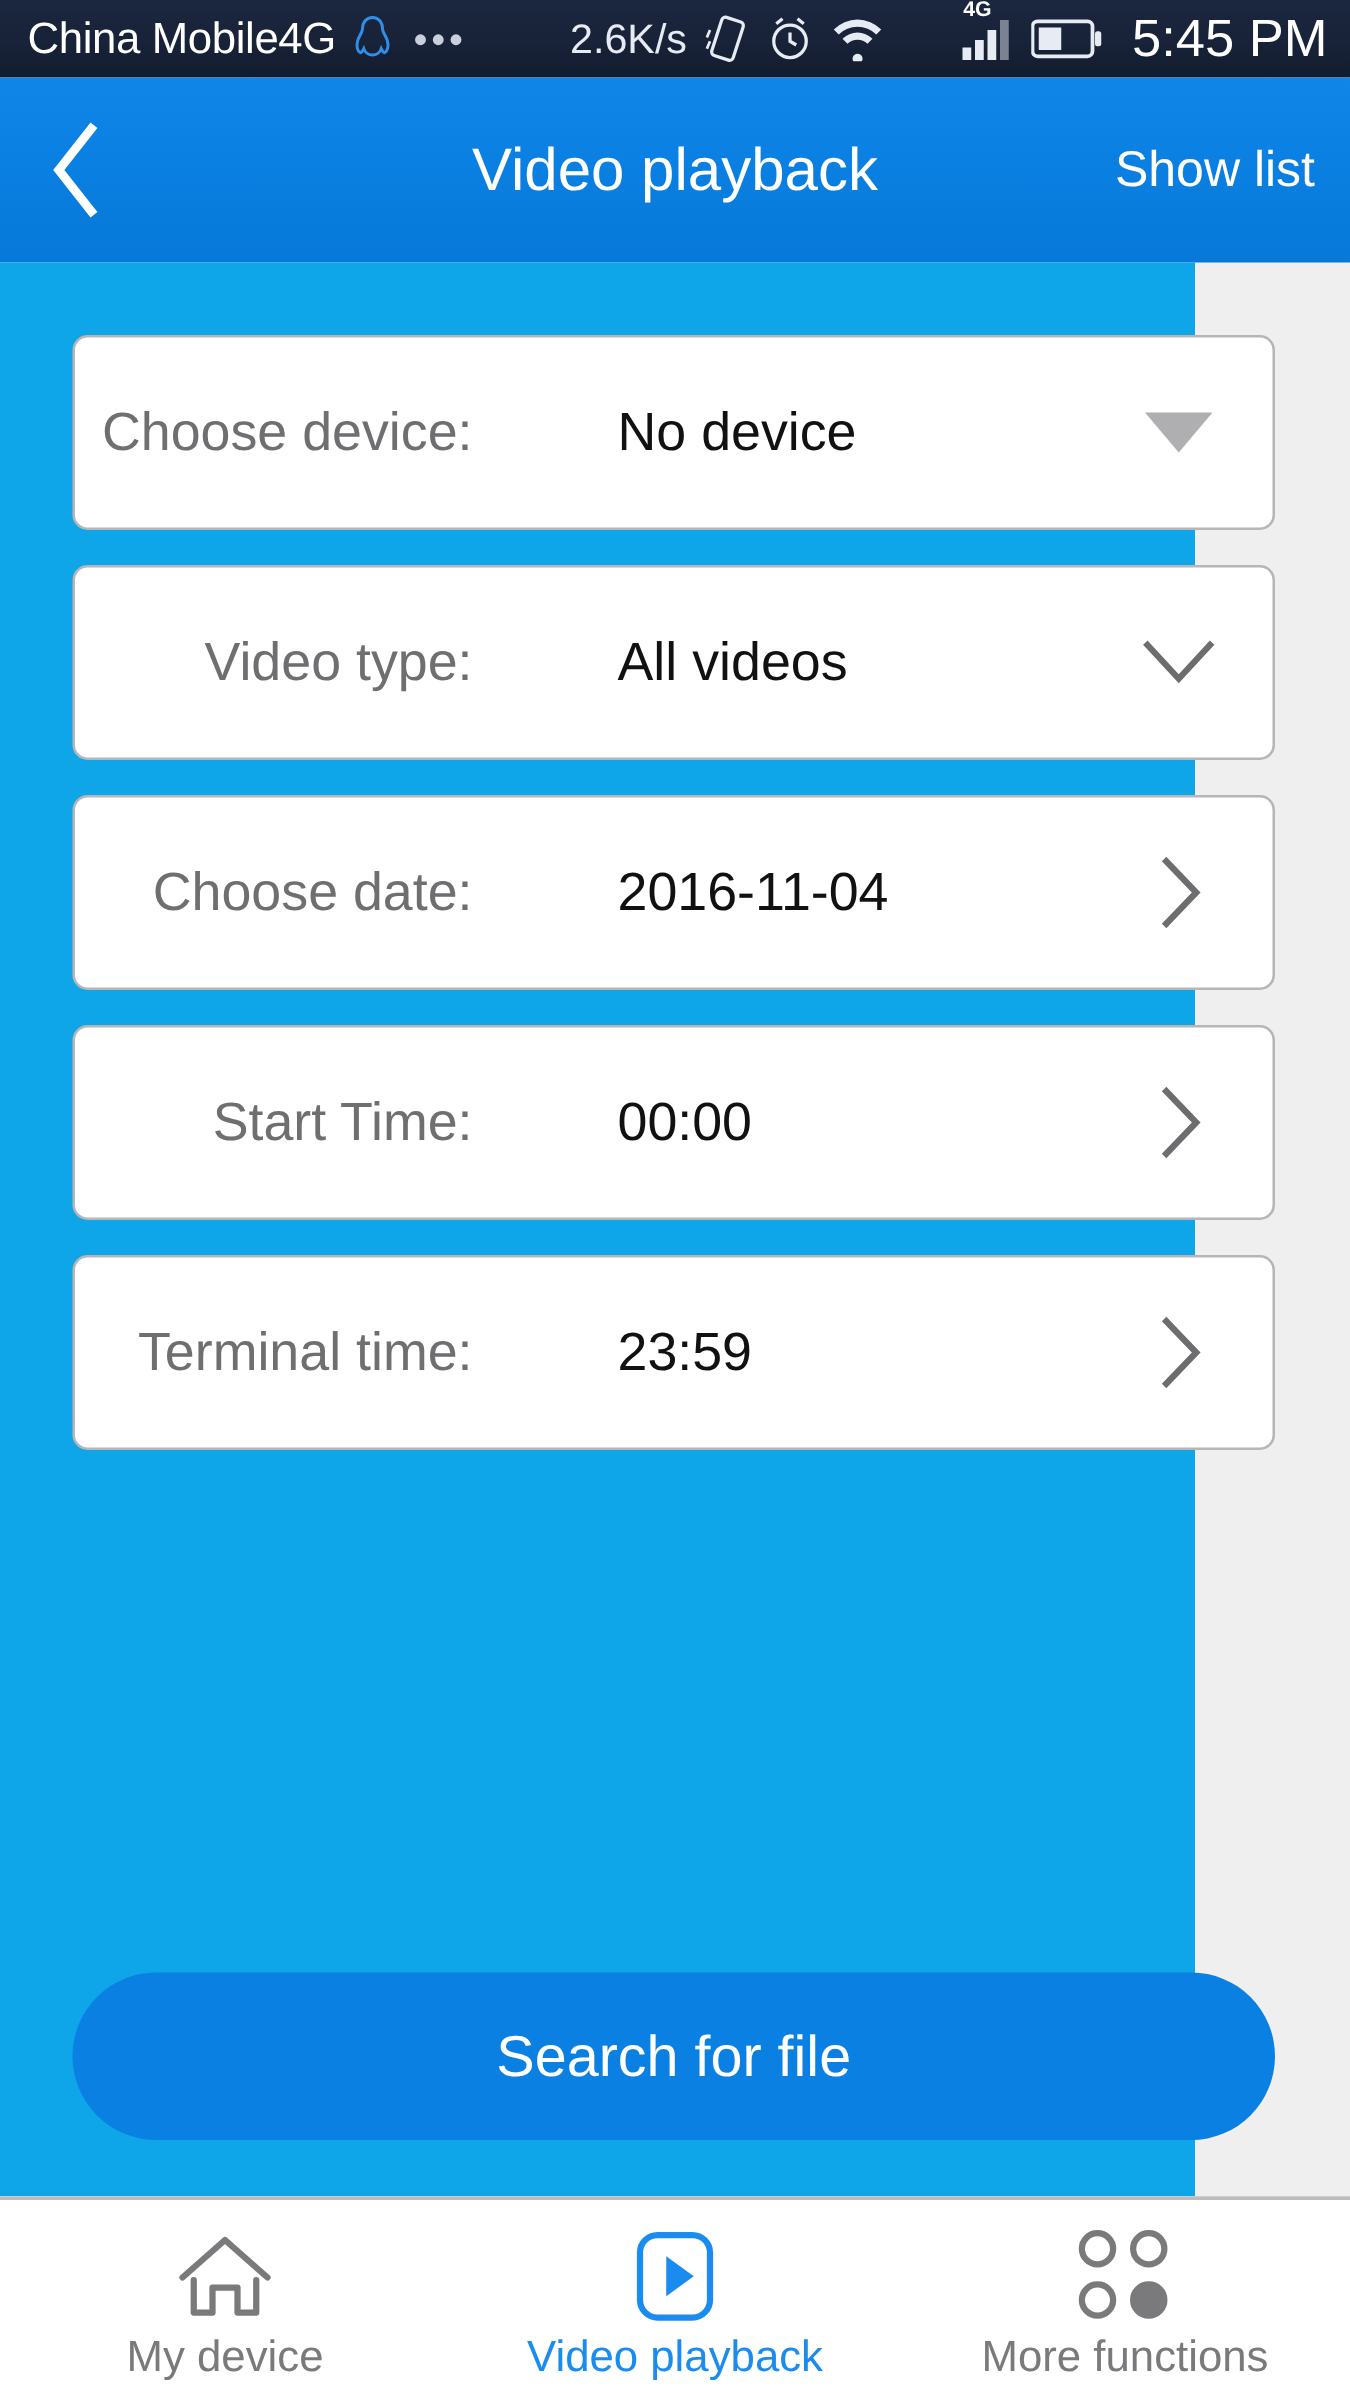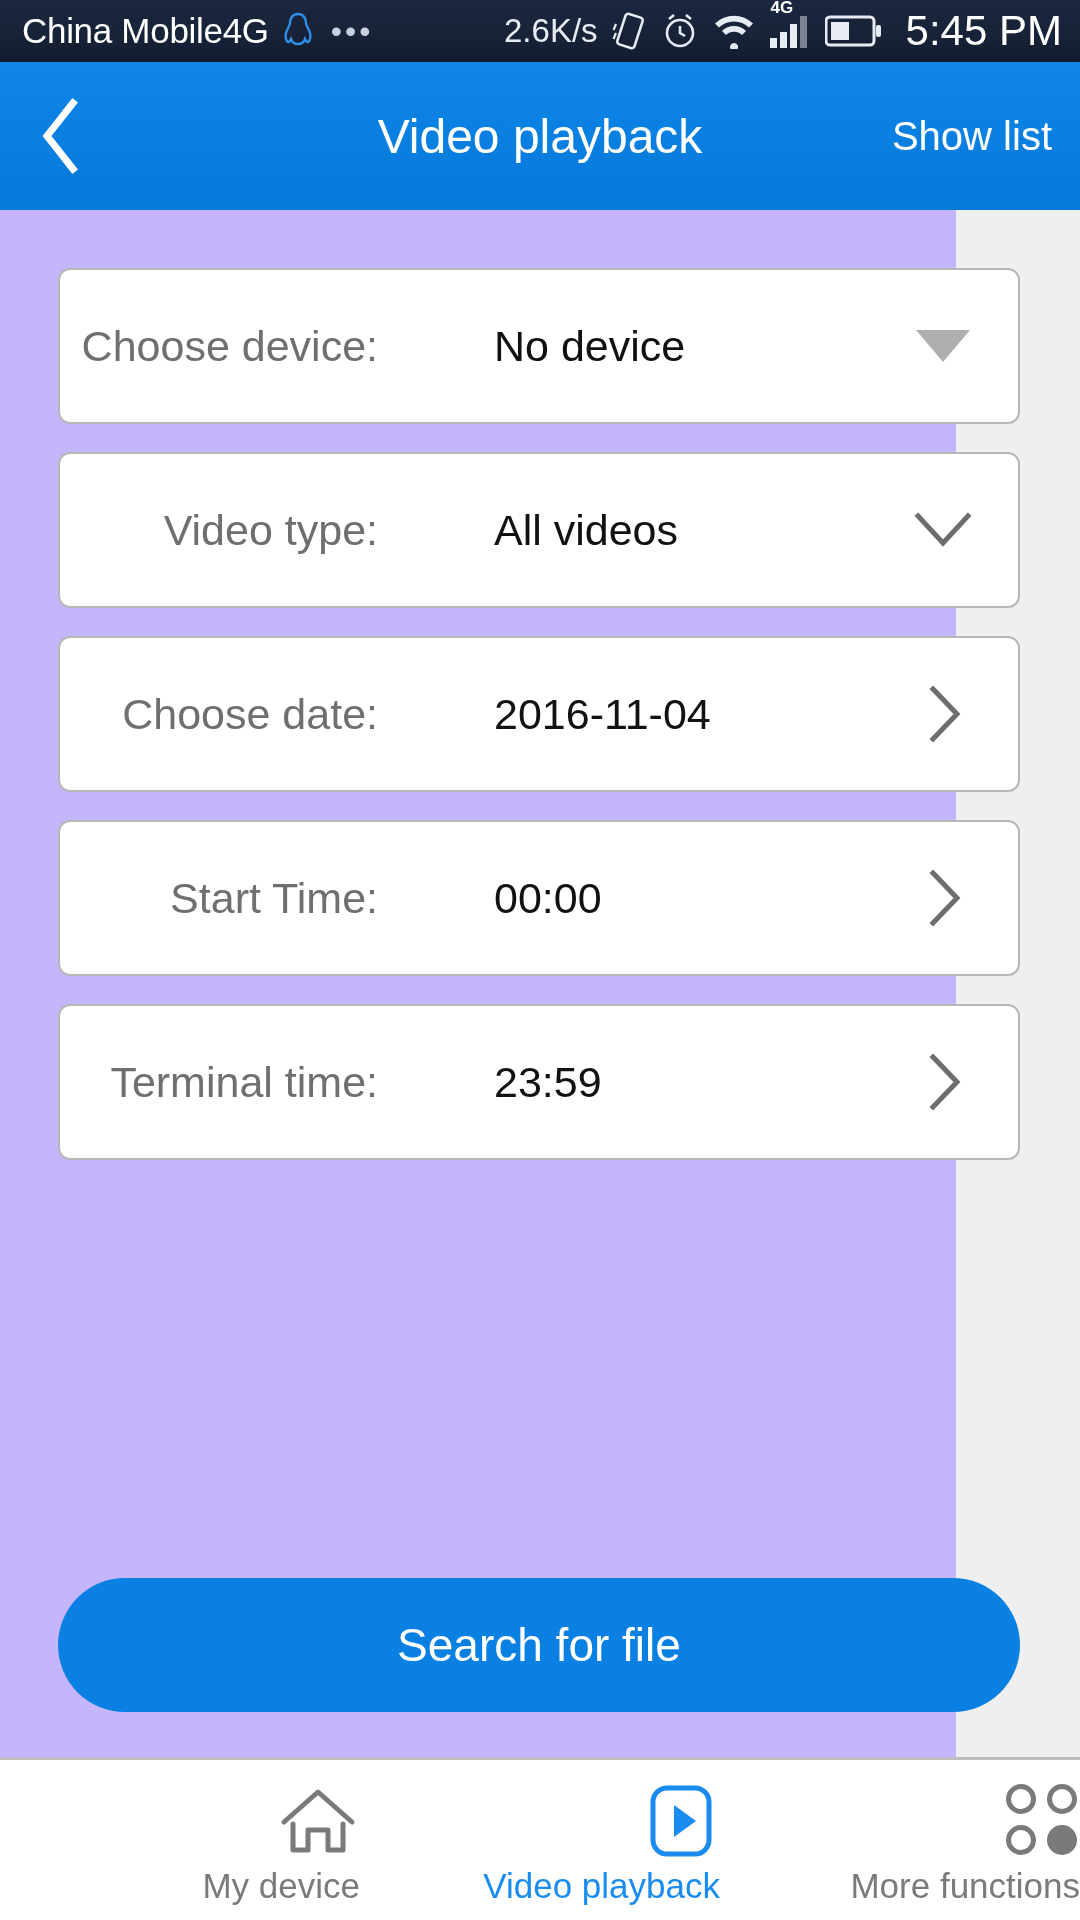--- a/index.html
+++ b/index.html
@@ -17,41 +17,41 @@
     background:linear-gradient(180deg,#1b2740 0%,#182238 55%,#131c2e 100%);
     display:flex; align-items:center; color:#ffffff;
     padding:0 18px 0 22px;
   }
   .sb-carrier{ font-size:35px; letter-spacing:-0.3px; white-space:nowrap; }
   .sb-qq{ margin-left:12px; display:flex; align-items:center; }
   .sb-dots{ margin-left:16px; font-size:32px; color:#c9cfdd; letter-spacing:3px; line-height:14px;}
   .sb-spacer{ flex:1; }
   .sb-speed{ font-size:33px; color:#e7ebf3; margin-right:14px; white-space:nowrap;}
   .sb-ico{ margin-right:13px; display:flex; align-items:center; }
-  .sb-4g{ position:relative; display:flex; align-items:flex-end; margin-right:4px;}
+  .sb-4g{ position:relative; display:flex; align-items:flex-end; margin-right:4px;margin-left:48px;}
   .sb-4glabel{ position:absolute; top:-16px; left:2px; font-size:17px; font-weight:bold; color:#ffffff;}
   .sb-time{ font-size:42px; margin-left:10px; white-space:nowrap;}
 
   
   .header{
     position:absolute; top:62px; left:0; width:1080px; height:148px;
     background:linear-gradient(180deg,#0f86e8 0%,#0a80e2 45%,#0679d9 100%);
     display:flex; align-items:center;
   }
   .hdr-back{ width:120px; height:148px; display:flex; align-items:center; justify-content:center; }
   .hdr-title{
     position:absolute; left:0; width:1080px; text-align:center;
     color:#ffffff; font-size:48px; pointer-events:none;
   }
   .hdr-action{
     position:absolute; right:28px; color:#ffffff; font-size:40px;
   }
 
   
-  .content{ position:absolute; top:210px; left:0; width:956px; height:1547px; background:#c4b5fd; }
+  .content{ position:absolute; top:210px; left:0; width:956px; height:1547px; background:#0ea5e9; }
 
   .card{
     position:absolute; left:58px; width:962px; height:156px;
     background:#ffffff; border:2px solid #b6b6b8; border-radius:12px;
     display:flex; align-items:center;
   }
   .card-label{
     position:absolute; right:640px; white-space:nowrap;
     color:#6f6f72; font-size:43px;
   }
@@ -80,21 +80,21 @@
     text-align:center;
   }
 
   
   .bottomnav{
     position:absolute; bottom:0; left:0; width:1080px; height:163px;
     background:#ffffff; border-top:3px solid #bdbdbf;
     display:flex;
   }
   .navitem{
-    flex:1; display:flex; flex-direction:column; align-items:flex-end;
+    flex:1; display:flex; flex-direction:column; align-items:center;
     justify-content:center; padding-top:6px;
   }
   .nav-ico{ height:82px; display:flex; align-items:center; justify-content:center; }
   .nav-label{ font-size:35px; color:#7a7a7d; margin-top:4px; white-space:nowrap; }
   .nav-label.active{ color:#1a8cf0; }
   .dots-grid{
     width:74px; height:74px;
     display:grid; grid-template-columns:1fr 1fr; grid-template-rows:1fr 1fr; gap:8px;
   }
   .dot{ width:30px; height:30px; border-radius:50%; border:5px solid #7a7a7d; }

